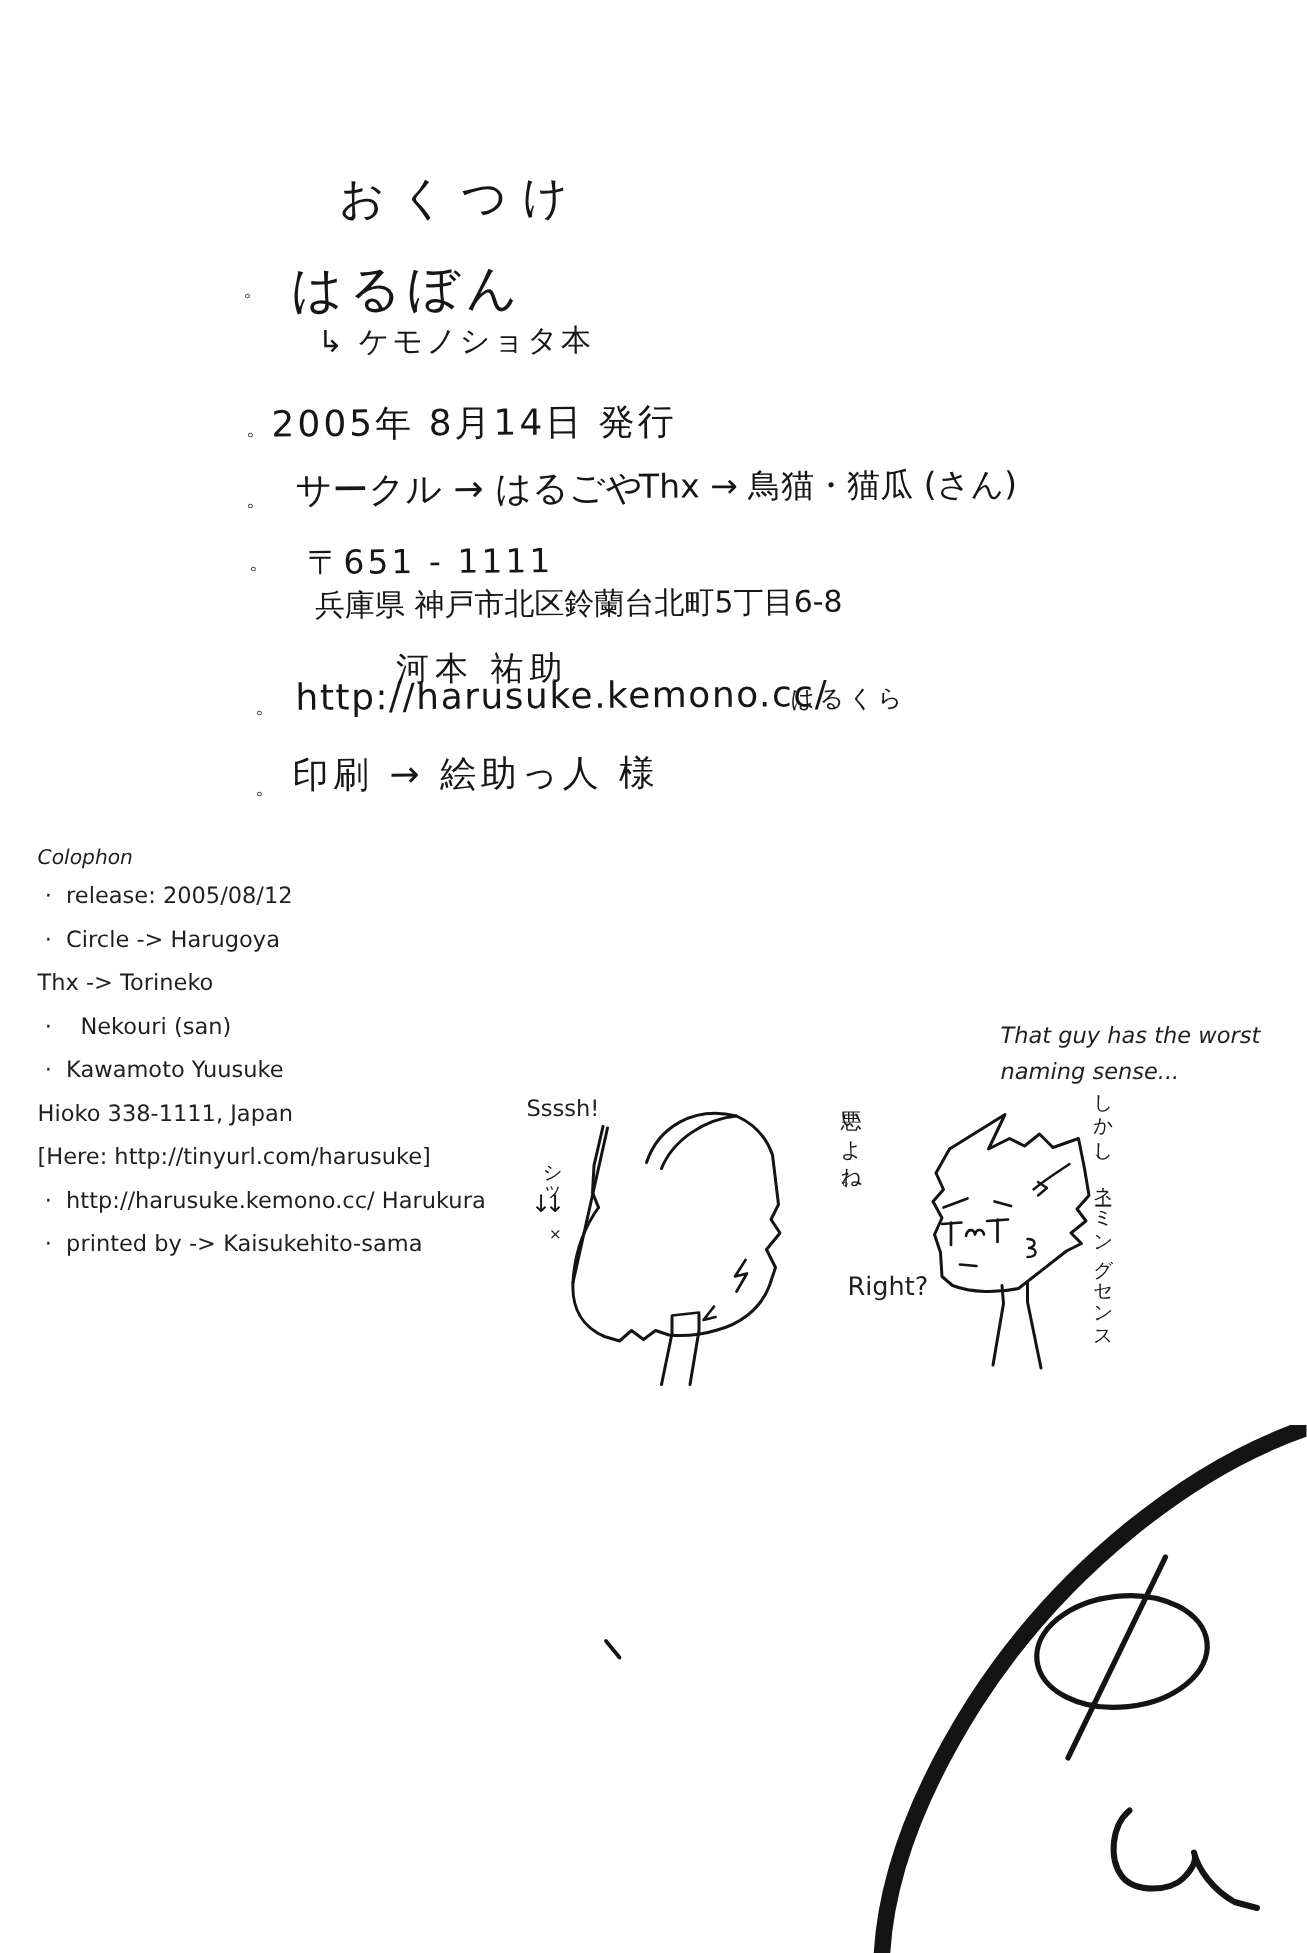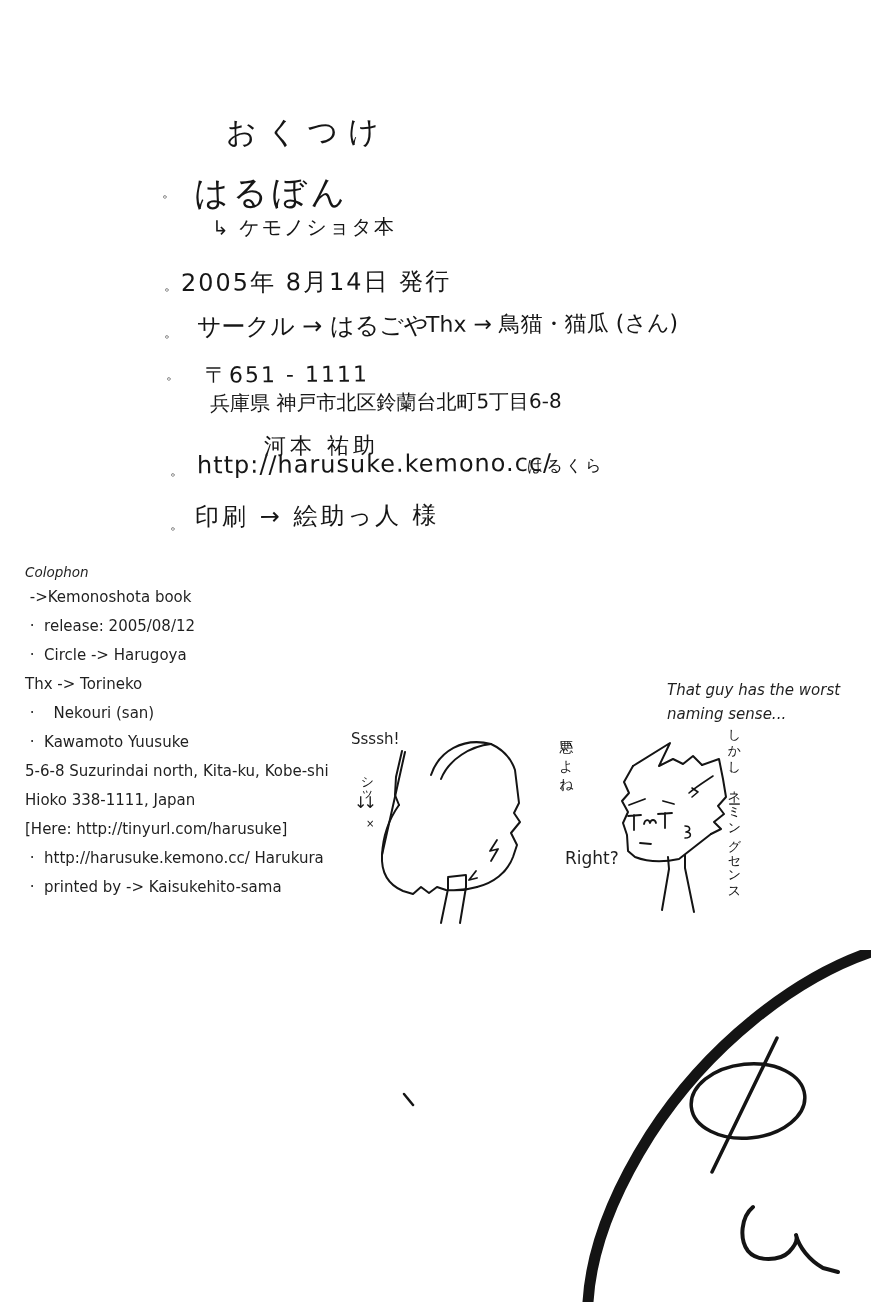--- a/index.html
+++ b/index.html
@@ -55,27 +55,25 @@
 
 <span class="hw-bullet" style="left:170px;top:462px;">。</span>
 <div class="hw" style="left:197px;top:450px;font-size:24px;letter-spacing:1px;">http://harusuke.kemono.cc/</div>
 <div class="hw" style="left:527px;top:456px;font-size:16px;letter-spacing:3px;">はるくら</div>
 
 <span class="hw-bullet" style="left:170px;top:516px;">。</span>
 <div class="hw" style="left:195px;top:500px;font-size:24px;letter-spacing:3px;">印刷 → 絵助っ人 様</div>
 
 <div class="colophon">
   <div class="colophon-line first">Colophon</div>
-  <div class="colophon-line"> -&gt;Kemonoshota book</div>
   <div class="colophon-line"> ·  release: 2005/08/12</div>
   <div class="colophon-line"> ·  Circle -&gt; Harugoya</div>
   <div class="colophon-line">Thx -&gt; Torineko</div>
   <div class="colophon-line"> ·    Nekouri (san)</div>
   <div class="colophon-line"> ·  Kawamoto Yuusuke</div>
-  <div class="colophon-line">5-6-8 Suzurindai north, Kita-ku, Kobe-shi</div>
   <div class="colophon-line">Hioko 338-1111, Japan</div>
   <div class="colophon-line">[Here: http://tinyurl.com/harusuke]</div>
   <div class="colophon-line"> ·  http://harusuke.kemono.cc/ Harukura</div>
   <div class="colophon-line"> ·  printed by -&gt; Kaisukehito-sama</div>
 </div>
 
 <div class="note" style="left:351px;top:730px;font-size:15px;text-align:right;">Ssssh!</div>
 <div class="vert" style="left:358px;top:768px;font-size:13px;letter-spacing:1px;">シッ</div>
 <div class="note" style="left:354px;top:793px;font-size:16px;letter-spacing:-4px;color:#161616;">↓↓</div>
 <div class="note" style="left:366px;top:818px;font-size:10px;color:#161616;">×</div>

